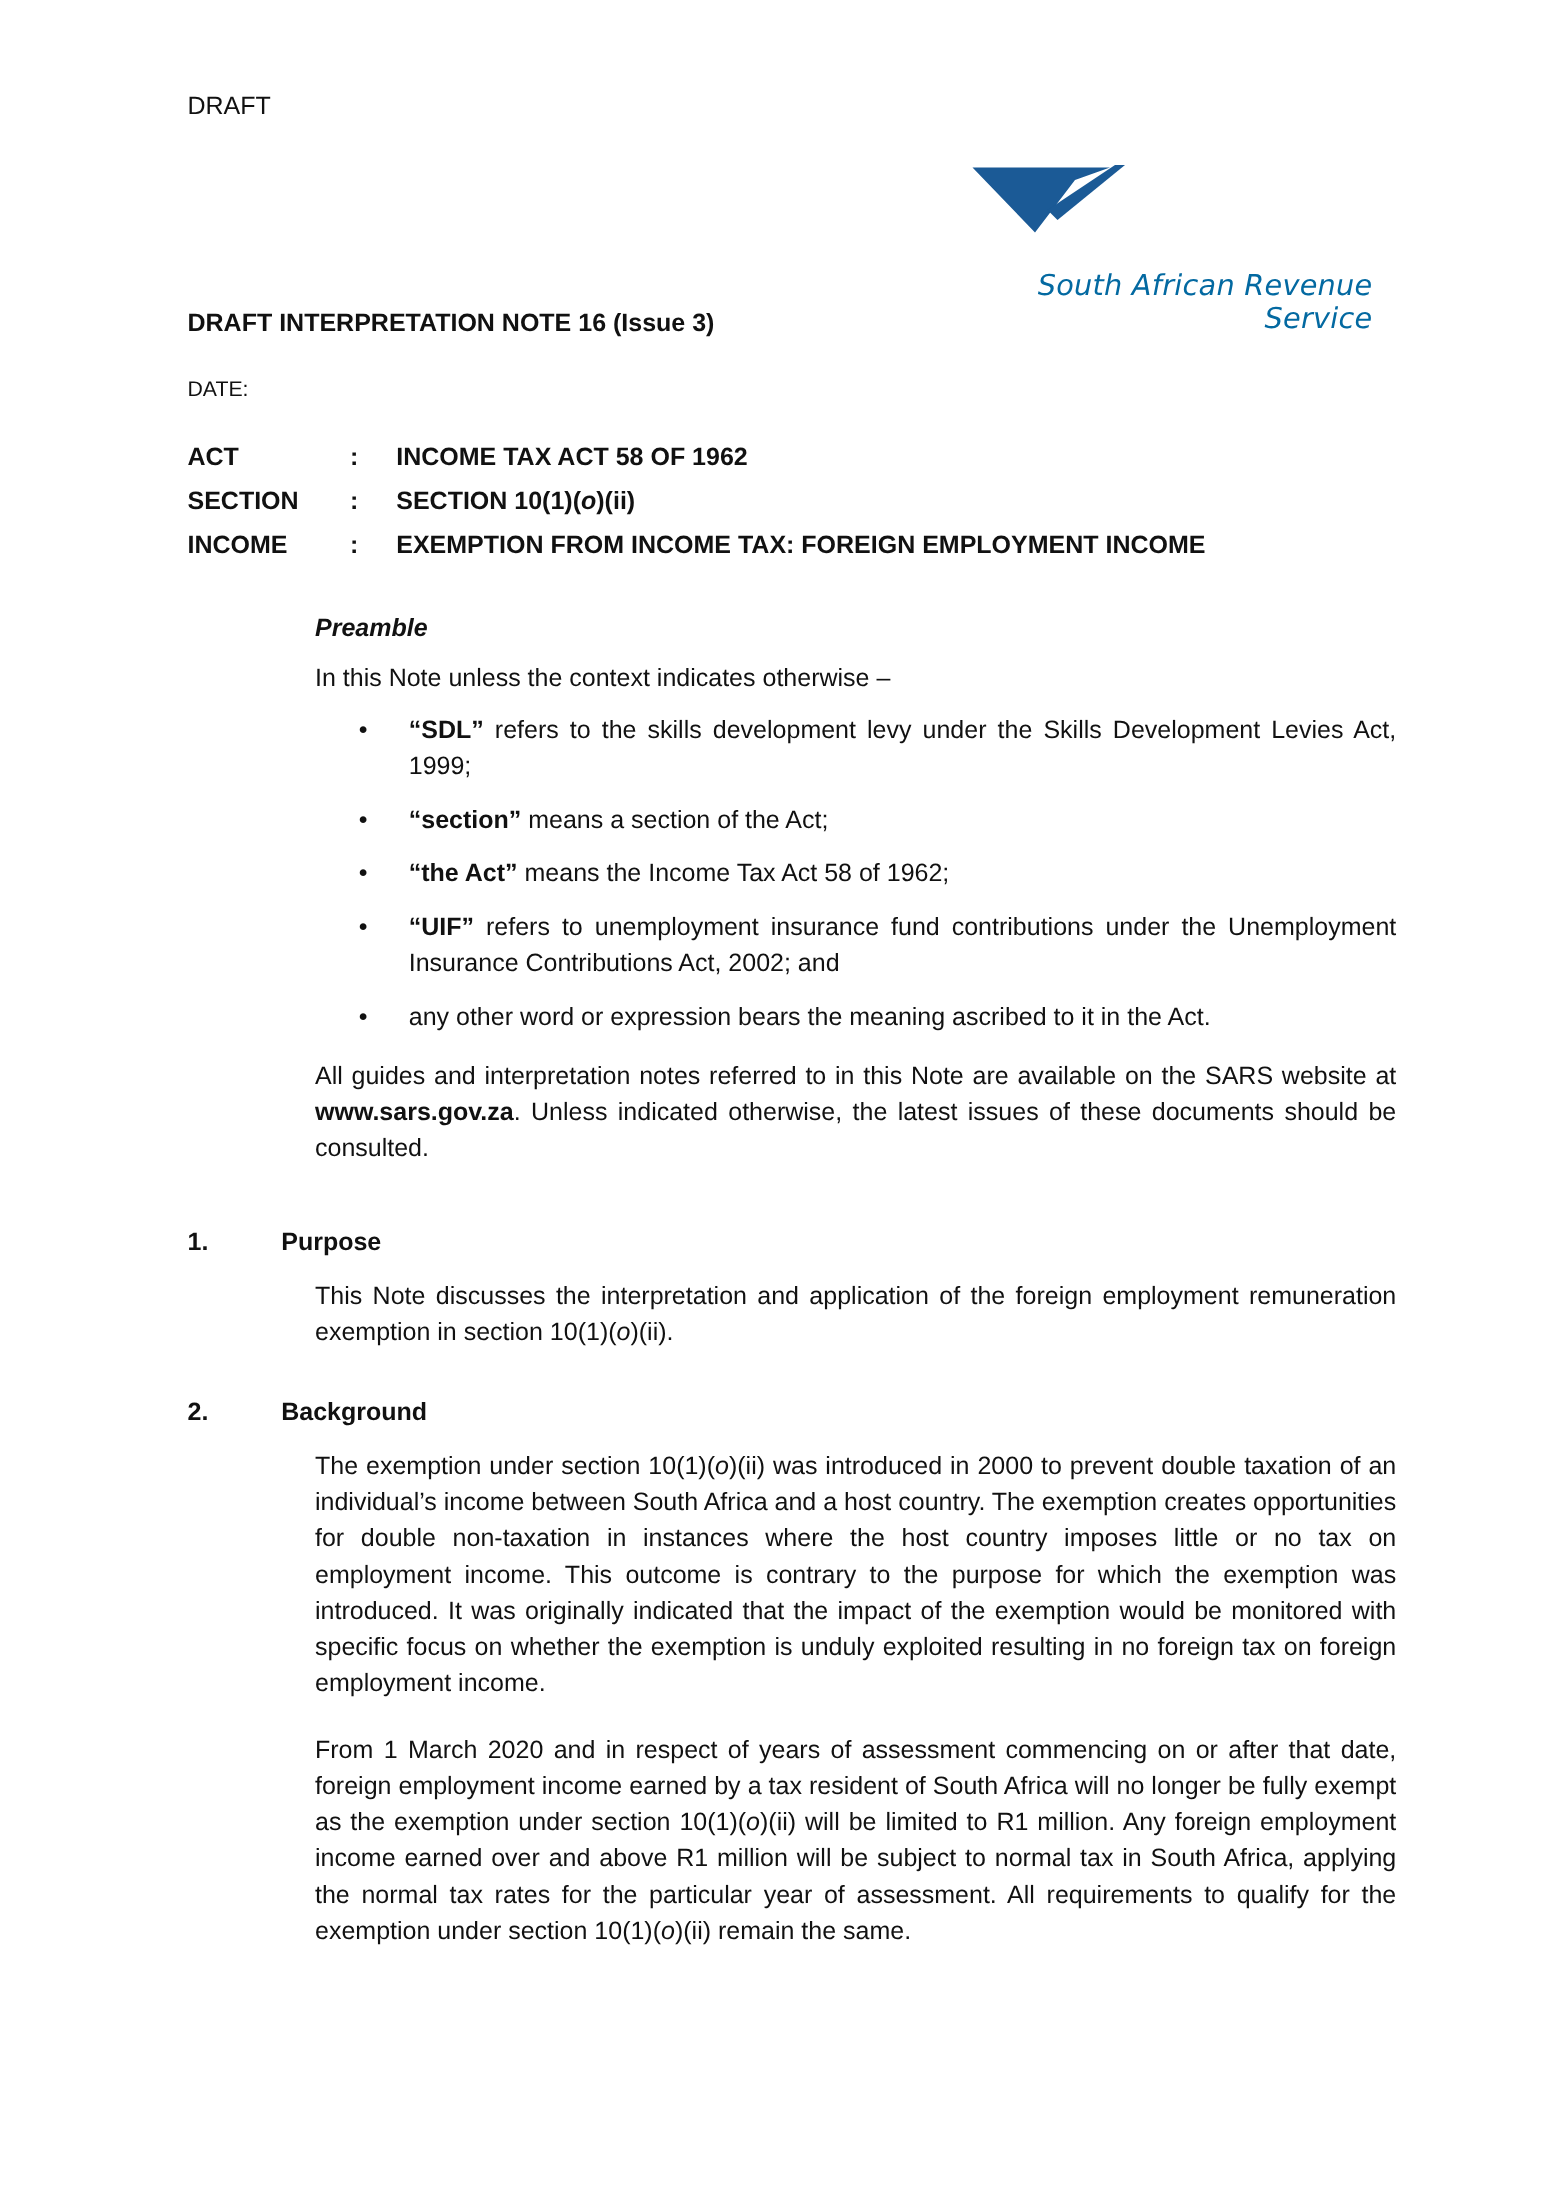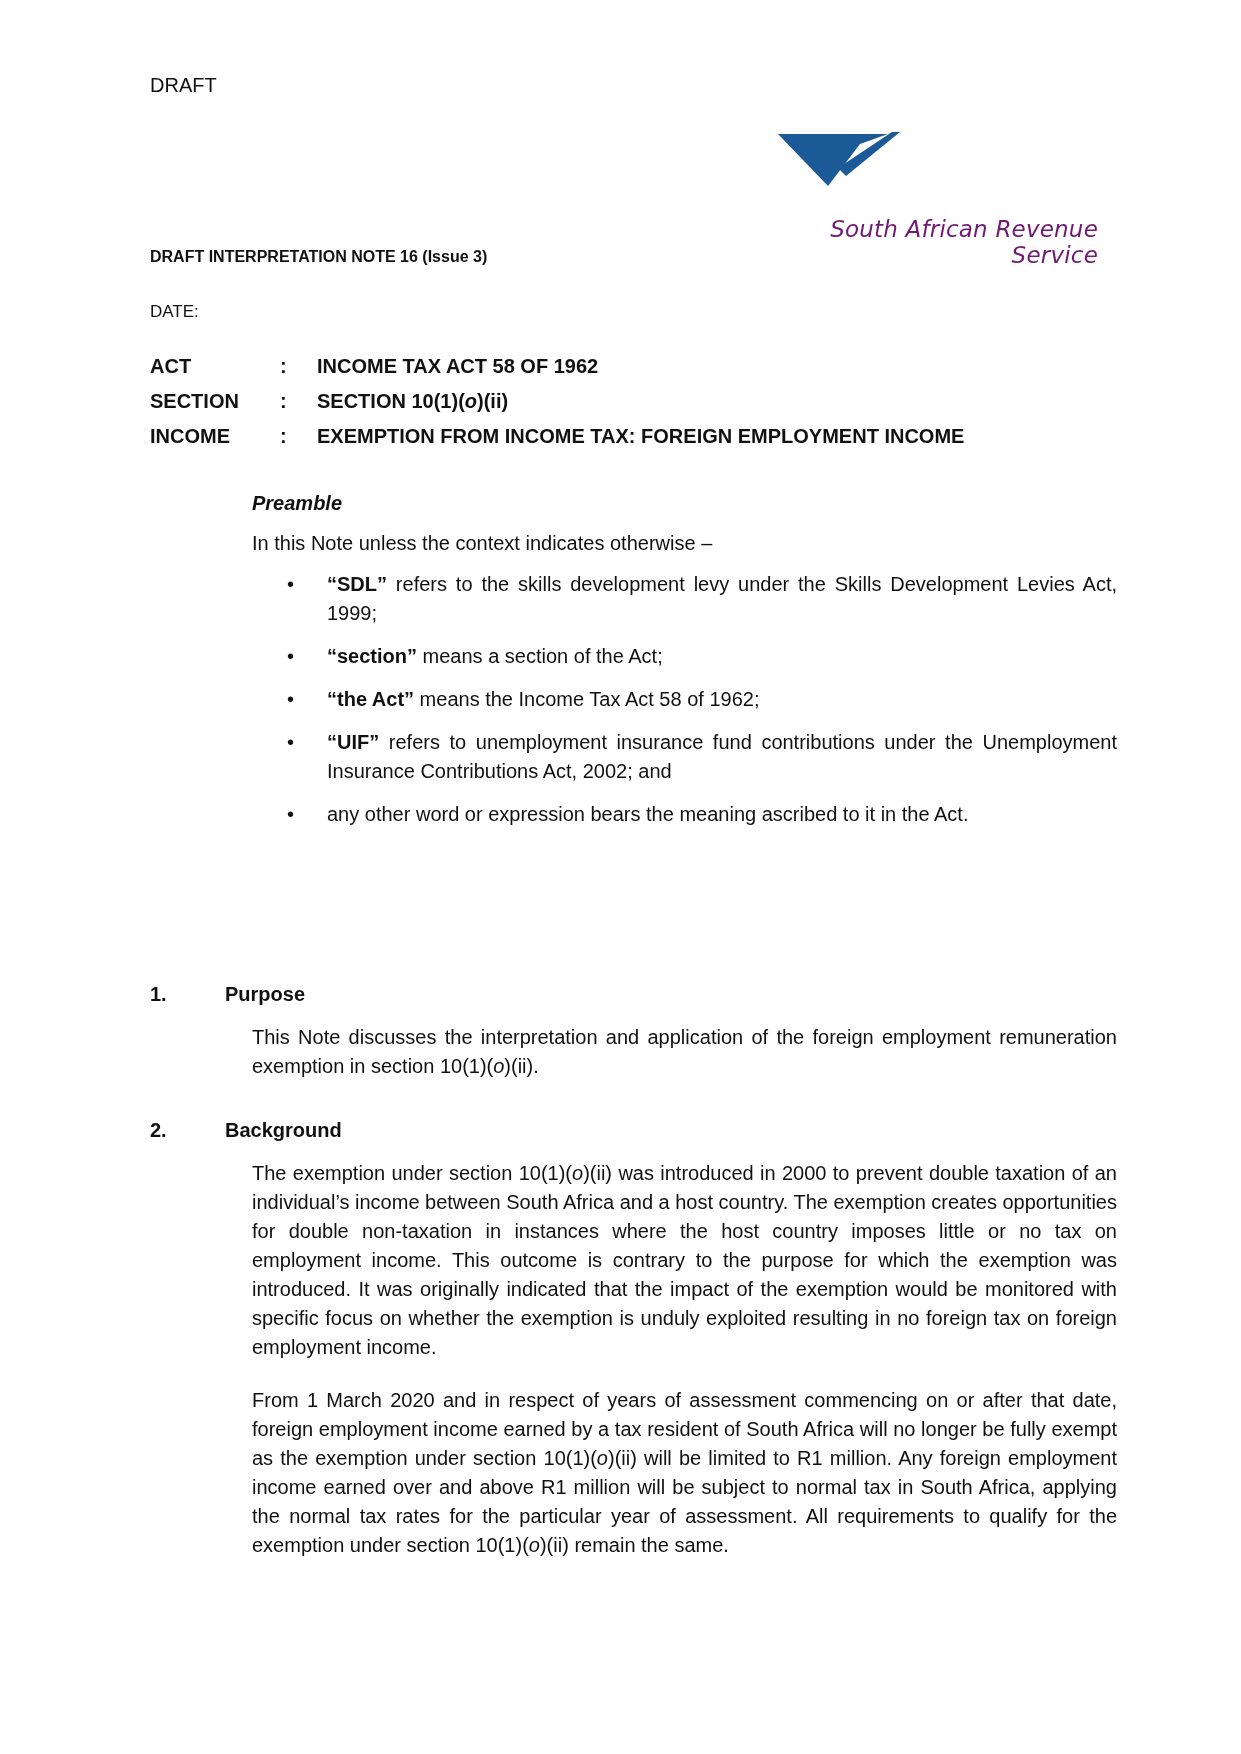--- a/index.html
+++ b/index.html
@@ -2,22 +2,22 @@
 <html><head>
 <meta charset="utf-8">
 <style>
   html, body { margin: 0; padding: 0; background: #ffffff; }
   body { width: 1241px; height: 1754px; position: relative; overflow: hidden;
          font-family: "Liberation Sans", sans-serif; color: #111; }
   .abs { position: absolute; }
   .draft-mark { left: 150px; top: 74px; font-size: 20px; }
   .logo { left: 768px; top: 128px; width: 330px; height: 120px; }
   .logo-tagline { position: absolute; left: 0; top: 88px; width: 330px; text-align: right;
-                  color: #701a75; font-size: 23px; font-style: italic; letter-spacing: 0.2px; font-family: "DejaVu Sans", sans-serif; }
-  .title { left: 150px; top: 248px; font-size: 16px; font-weight: bold; }
+                  color: #0369a1; font-size: 23px; font-style: italic; letter-spacing: 0.2px; font-family: "DejaVu Sans", sans-serif; }
+  .title { left: 150px; top: 248px; font-size: 20px; font-weight: bold; }
   .date { left: 150px; top: 302px; font-size: 17px; }
   .meta { left: 150px; top: 355px; font-size: 20px; font-weight: bold; }
   .meta-row { display: flex; height: 35px; align-items: flex-start; }
   .meta-key { width: 130px; }
   .meta-sep { width: 37px; }
   .body-col { left: 225px; width: 865px; font-size: 20px; line-height: 29px; margin-left: 27px; }
   .para { text-align: justify; margin: 0; }
   .bullets { list-style: none; margin: 0; padding: 0; }
   .bullet { position: relative; padding-left: 75px; text-align: justify; margin-bottom: 14px; }
   .bullet-dot { position: absolute; left: 35px; top: 0; }
@@ -63,20 +63,21 @@
 <div class="abs body-col" style="top:489px;">
   <div style="font-weight:bold;font-style:italic;">Preamble</div>
   <p class="para" style="margin-top:11px;">In this Note unless the context indicates otherwise –</p>
   <ul class="bullets" style="margin-top:12px;">
     <li class="bullet"><span class="bullet-dot">•</span><span class="term">“SDL”</span><span> refers to the skills development levy under the Skills Development Levies Act, 1999;</span></li>
     <li class="bullet"><span class="bullet-dot">•</span><span class="term">“section”</span><span> means a section of the Act;</span></li>
     <li class="bullet"><span class="bullet-dot">•</span><span class="term">“the Act”</span><span> means the Income Tax Act 58 of 1962;</span></li>
     <li class="bullet"><span class="bullet-dot">•</span><span class="term">“UIF”</span><span> refers to unemployment insurance fund contributions under the Unemployment Insurance Contributions Act, 2002; and</span></li>
     <li class="bullet"><span class="bullet-dot">•</span><span class="term"></span><span>any other word or expression bears the meaning ascribed to it in the Act.</span></li>
   </ul>
+  <p class="para" style="margin-top:18px;"><span>All guides and interpretation notes referred to in this Note are available on the SARS website at </span><span style="font-weight:bold;">www.sars.gov.za</span><span>. Unless indicated otherwise, the latest issues of these documents should be consulted.</span></p>
 </div>
 
 <div class="abs sec-head" style="top:983px;">
   <span class="sec-num">1.</span>
   <span>Purpose</span>
 </div>
 <div class="abs body-col" style="top:1023px;">
   <p class="para"><span>This Note discusses the interpretation and application of the foreign employment remuneration exemption in section 10(1)(</span><span class="ital">o</span><span>)(ii).</span></p>
 </div>
 

